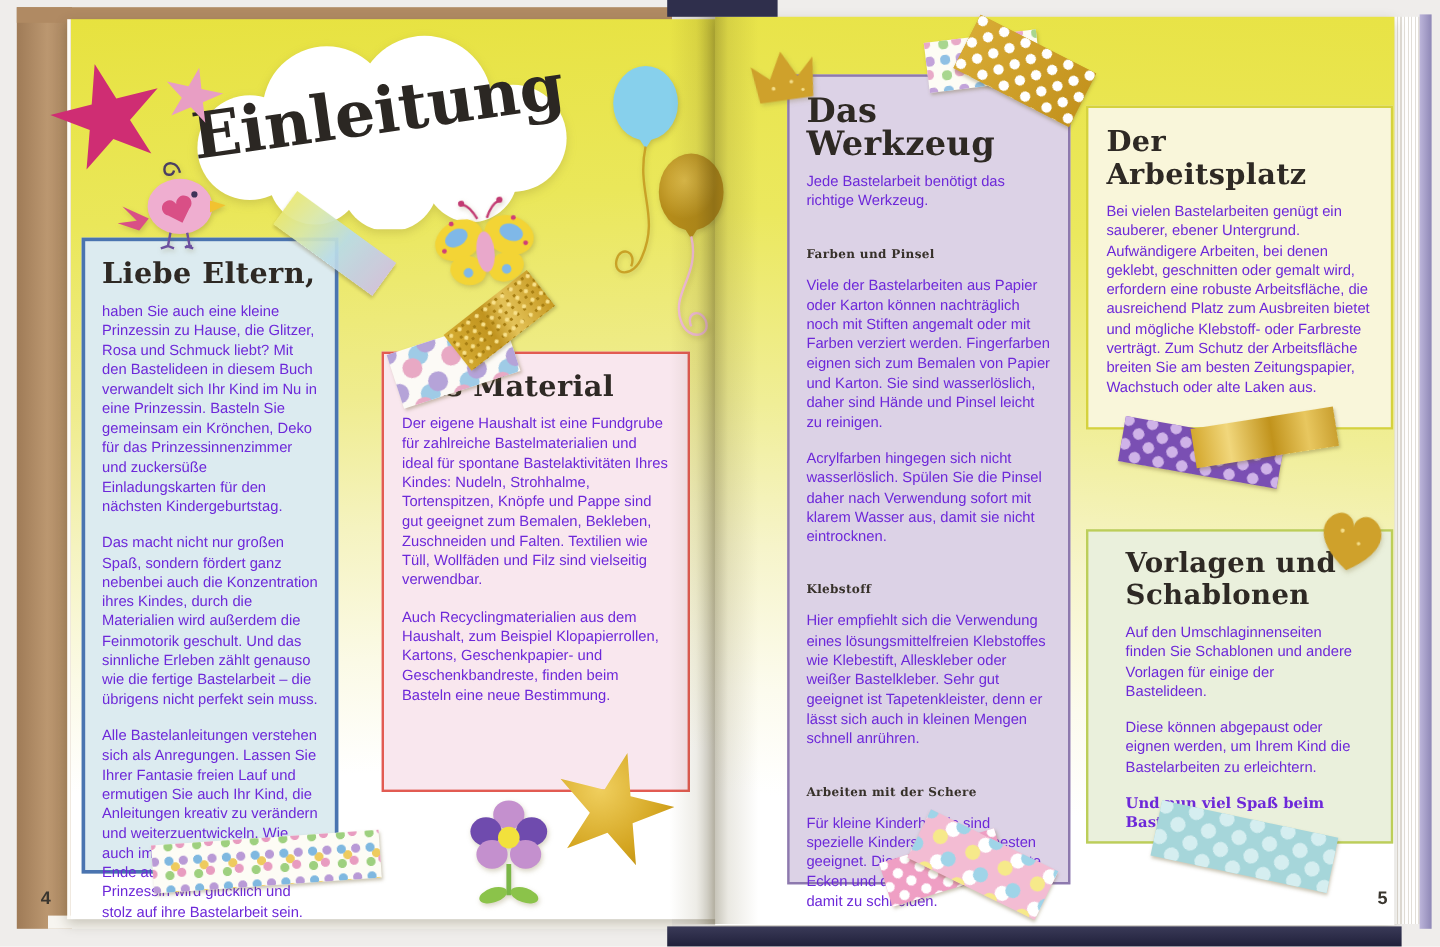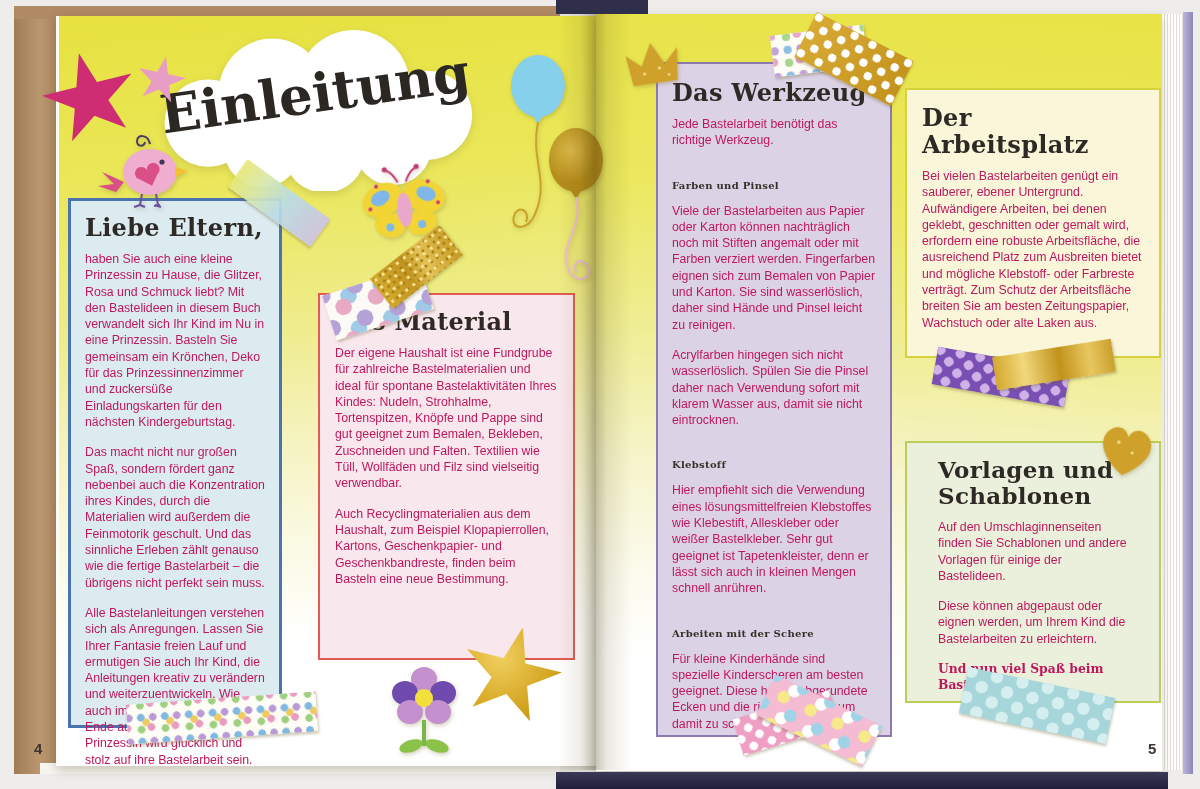--- a/index.html
+++ b/index.html
@@ -21,29 +21,29 @@
   .page-left{left:56px;top:16px;width:540px;height:750px;
     background:linear-gradient(176deg,#e7e23f 0%,#eae75a 22%,#efec8e 42%,#f5f3c0 56%,#fbfae6 70%,#ffffff 82%);
     border-left:3px solid #fdfcf8;box-shadow:0 4px 10px rgba(60,50,20,.25);}
   .page-right{left:596px;top:14px;width:566px;height:757px;
     background:linear-gradient(184deg,#e8e345 0%,#ebe85e 25%,#f0ee97 45%,#f6f4ca 60%,#fcfbee 75%,#ffffff 86%);
     box-shadow:0 4px 10px rgba(60,50,20,.25);}
   .gutter{position:absolute;left:558px;top:14px;width:74px;height:756px;z-index:6;pointer-events:none;
     background:linear-gradient(90deg,rgba(70,58,12,0) 0%,rgba(85,72,20,.10) 30%,rgba(62,52,14,.30) 50%,rgba(85,72,20,.12) 66%,rgba(70,58,12,0) 100%);}
   
   .box{position:absolute;z-index:3;box-sizing:border-box;}
-  .box p{margin:0 0 14px 0;font-size:12.3px;line-height:16.3px;color:#be185d;hyphens:auto;}
+  .box p{margin:0 0 14px 0;font-size:12.3px;line-height:16.3px;color:#6d28d9;hyphens:auto;}
   .box p:last-child{margin-bottom:0;}
   .display{font-family:"DejaVu Serif",serif;font-weight:800;color:#2e2924;letter-spacing:.3px;}
   .box h1{margin:0 0 10px 0;font-size:24px;line-height:27px;}
   .box h2{margin:0 0 8px 0;font-size:10px;line-height:18px;color:#37312a;}
   .box-liebe{left:68px;top:198px;width:214px;height:530px;background:#dcebf0;border:3px solid #4a74b0;padding:13px 14px;}
   .box-material{left:318px;top:293px;width:257px;height:367px;background:#f9e7ee;border:2.5px solid #e25b52;padding:13px 15px;}
   .box-werkzeug{left:656px;top:62px;width:236px;height:675px;background:#dcd2e6;border:2px solid #8d79ae;padding:15px 14px;}
-  .box-werkzeug h1{font-size:24px;}
+  .box-werkzeug h1{font-size:28px;}
   .sect{margin-top:28px;}
   .box-arbeitsplatz{left:905px;top:88px;width:256px;height:270px;background:#f9f6da;border:2px solid #d5d23e;padding:14px 15px;}
   .box-vorlagen{left:905px;top:441px;width:256px;height:262px;background:#eaf0dc;border:2px solid #bcce59;padding:14px 31px;}
   .box-vorlagen h1{font-size:23px;line-height:26px;}
   .closing{font-family:"DejaVu Serif",serif;font-weight:800;font-size:13px;color:#2e2924;margin-top:4px;}
   .pagenum{position:absolute;z-index:3;font-size:15px;font-weight:700;color:#3a362f;}
   
   .cloud{position:absolute;left:146px;top:26px;width:334px;height:165px;z-index:3;
     filter:drop-shadow(0 3px 4px rgba(140,130,50,.28));}
   .einleitung{position:absolute;left:150px;top:62px;width:330px;z-index:4;text-align:center;

